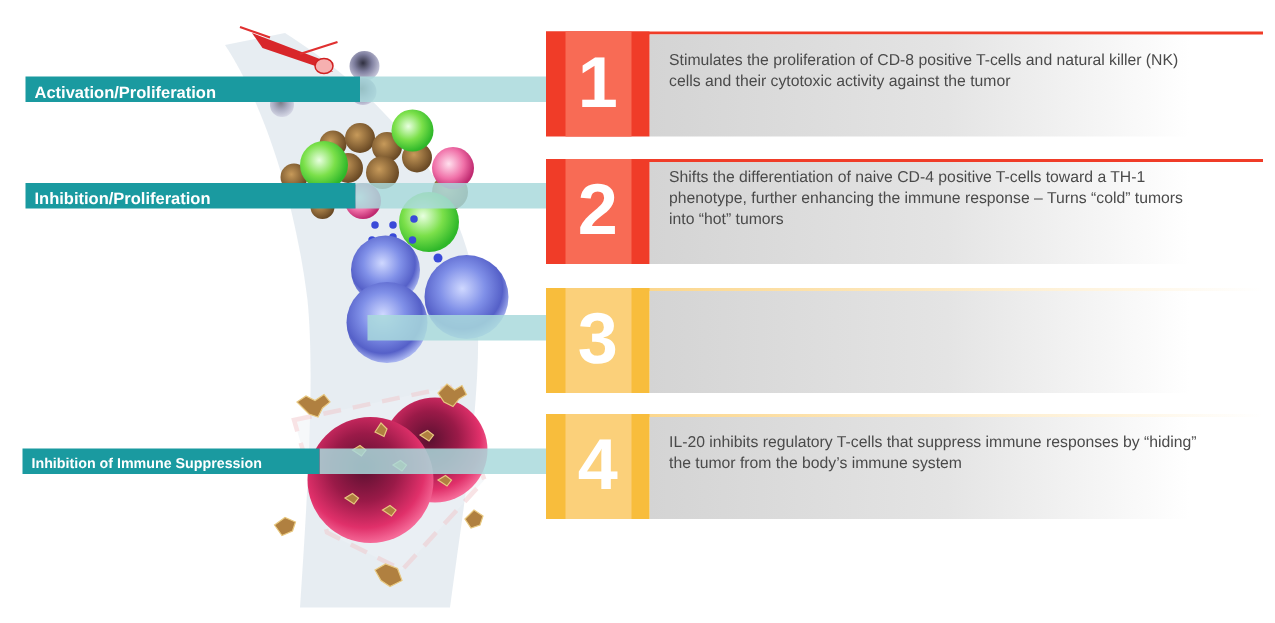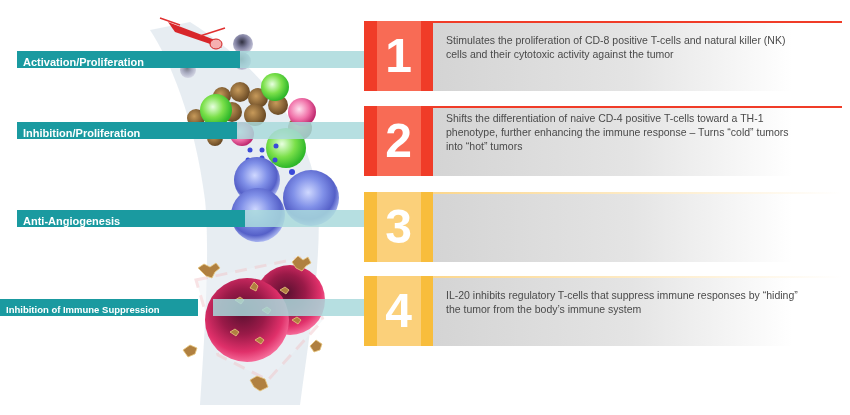--- a/index.html
+++ b/index.html
@@ -152,26 +152,25 @@
   <div class="dark" style="left:17px; width:223px;">Activation/Proliferation</div>
 </div>
 
 <div class="stage" style="top:122px; width:364px;">
   <div class="light" style="left:237px; width:127px;"></div>
   <div class="dark" style="left:17px; width:220px;">Inhibition/Proliferation</div>
 </div>
 
 <div class="stage" style="top:210px; width:364px;">
   <div class="light" style="left:245px; width:119px;"></div>
-  <div class="dark" style="left:17px; width:228px;">Anti-Angiogenesis</div>
 </div>
 
 <div class="stage small" style="top:299px; width:364px;">
   <div class="light" style="left:213px; width:151px;"></div>
-  <div class="dark" style="left:0; width:198px;">Inhibition of Immune Suppression</div>
+  <div class="dark" style="left:15px; width:198px;">Inhibition of Immune Suppression</div>
 </div>
 
 <div class="step red" style="top:21px;">
   <div class="topline"></div>
   <div class="panel"></div>
   <div class="num">
     <div class="inner"></div>
     <div class="digit">1</div>
   </div>
   <div class="desc">

